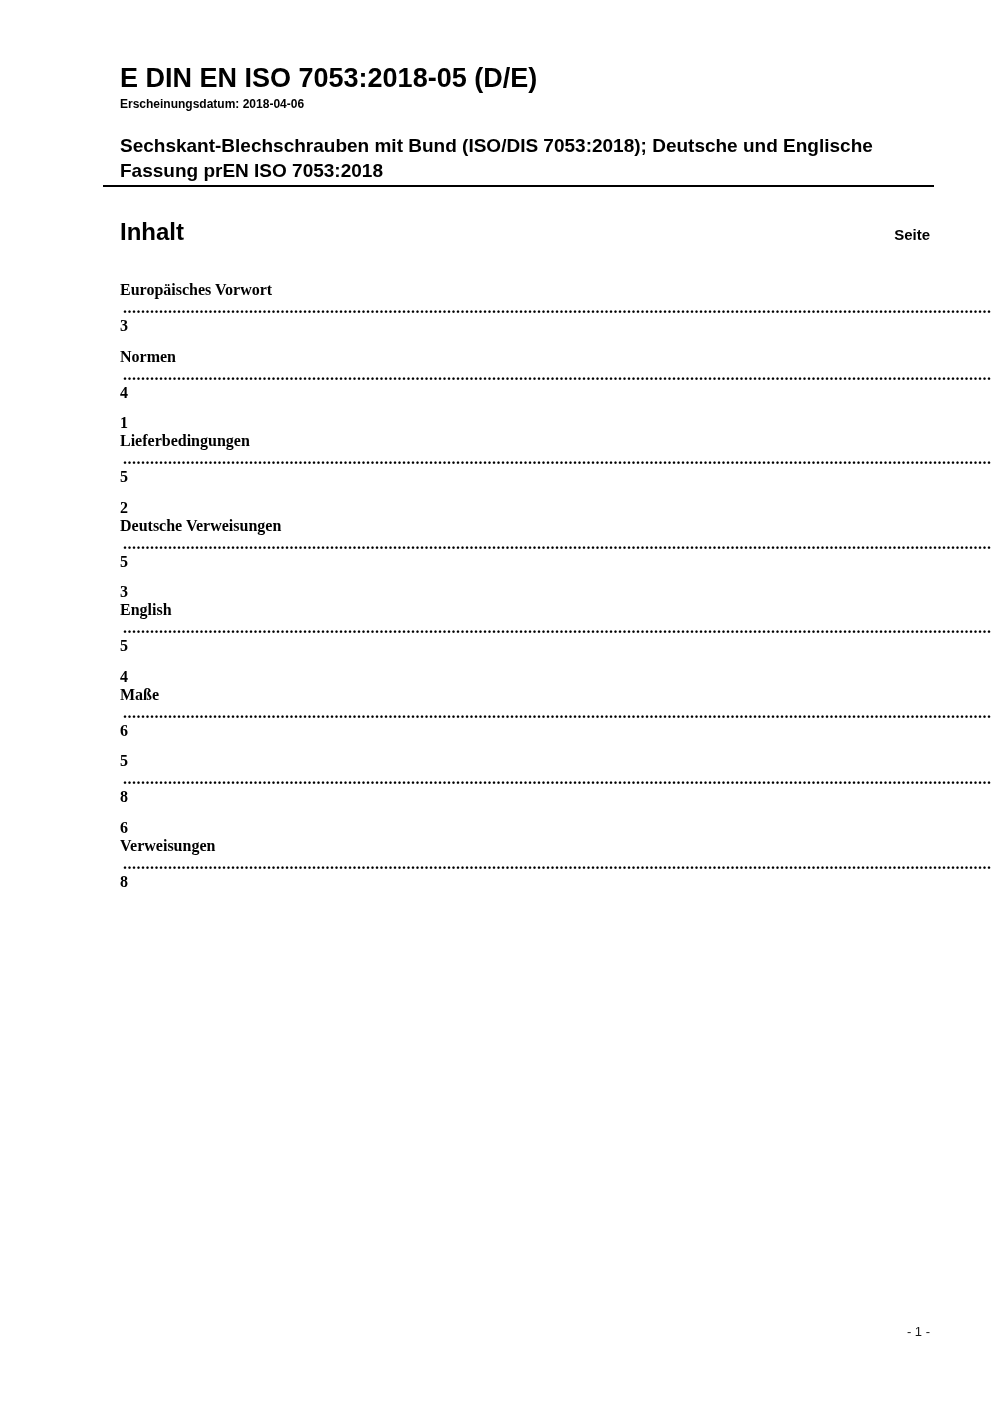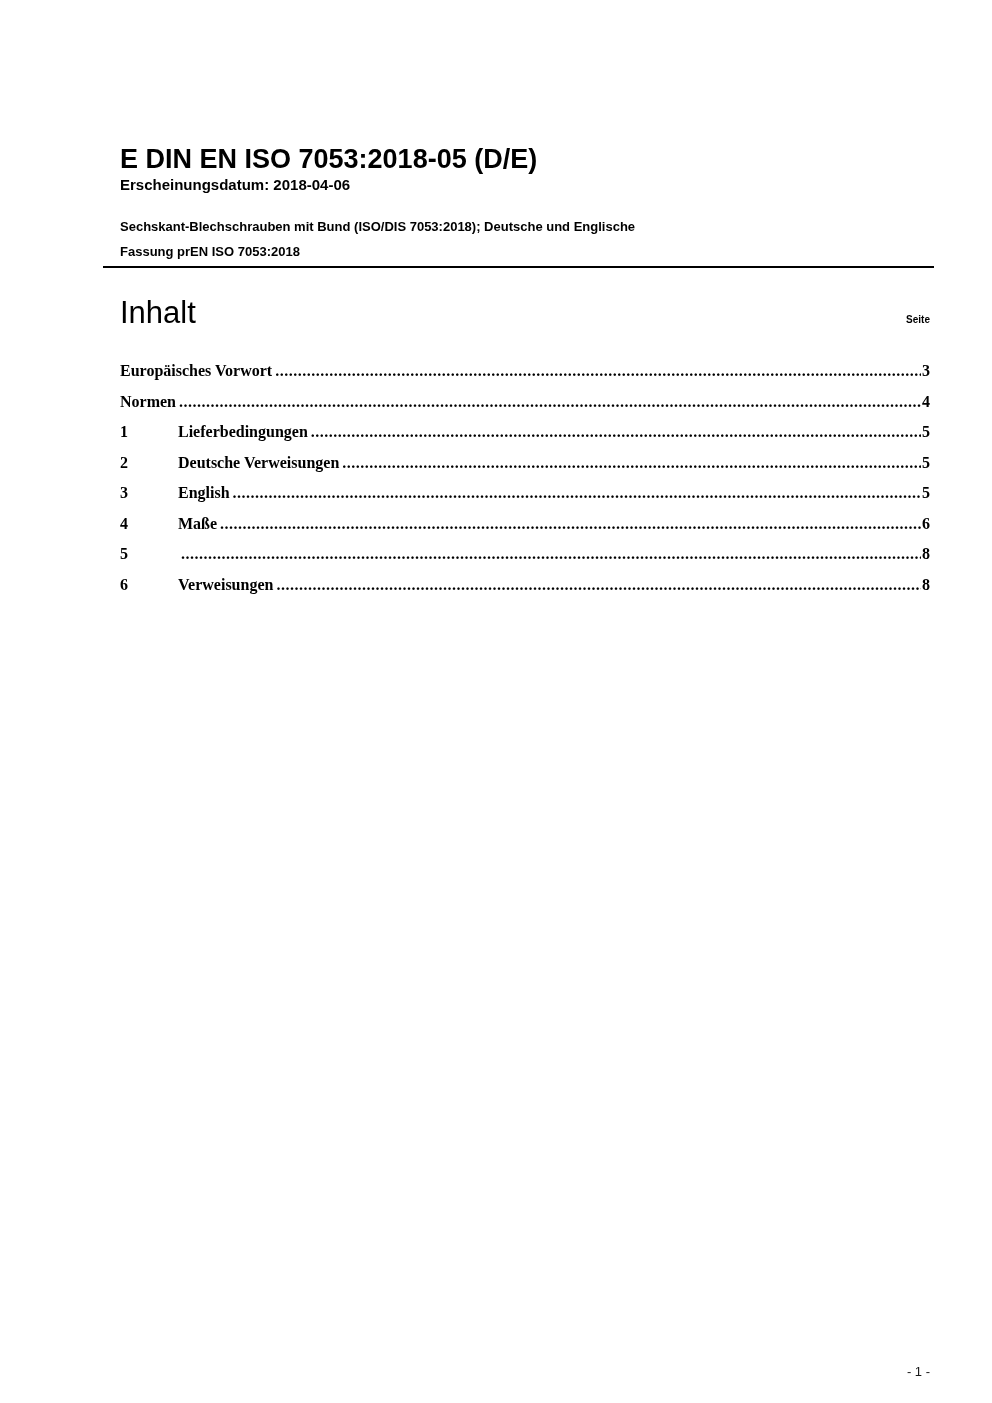--- a/index.html
+++ b/index.html
@@ -10,76 +10,76 @@
     background: #ffffff;
     color: #000000;
     font-family: "Liberation Sans", sans-serif;
     position: relative;
     overflow: hidden;
   }
   .page {
     position: relative;
     width: 992px;
     height: 1030px;
-    padding: 104px 62px 0 120px;
-    margin-top: 40px;
+    padding: 63px 62px 0 120px;
   }
   .doc-number {
     font-size: 27px;
     font-weight: bold;
     line-height: 30px;
     margin: 0;
     letter-spacing: 0px;
   }
   .pub-date {
-    font-size: 15px;
+    font-size: 12px;
     font-weight: bold;
     line-height: 18px;
     margin-top: 2px;
   }
   .doc-title {
-    font-size: 13px;
+    font-size: 19px;
     font-weight: bold;
     line-height: 25px;
     white-space: pre-line;
   }
   .title-de { margin-top: 20px; }
   .title-en { margin-top: 20px; }
   .head-rule {
     border: none;
     border-top: 2px solid #000;
     margin: 2px -4px 0 -17px; 
     height: 0;
   }
   .toc-header {
     display: flex;
     justify-content: space-between;
     align-items: baseline;
     margin-top: 32px;
   }
   .toc-heading {
-    font-size: 31px;
-    font-weight: normal;
+    font-size: 24px;
+    font-weight: bold;
     line-height: 26px;
   }
   .toc-page-col {
-    font-size: 10px;
+    font-size: 15px;
     font-weight: bold;
   }
   .toc-rows {
     margin-top: 36px;
     font-family: "Liberation Serif", serif;
     font-weight: bold;
     font-size: 16px;
   }
   .toc-row {
     display: flex;
     align-items: flex-start;
     line-height: 18px;
     margin-bottom: 12.5px;
+    flex-direction: column;
   }
   .toc-num {
     flex: none;
     min-width: 58px;
   }
   .toc-num:empty { min-width: 0; }
   .toc-title { flex: none; }
   .toc-leader {
     flex: 1 1 auto;
     overflow: hidden;

